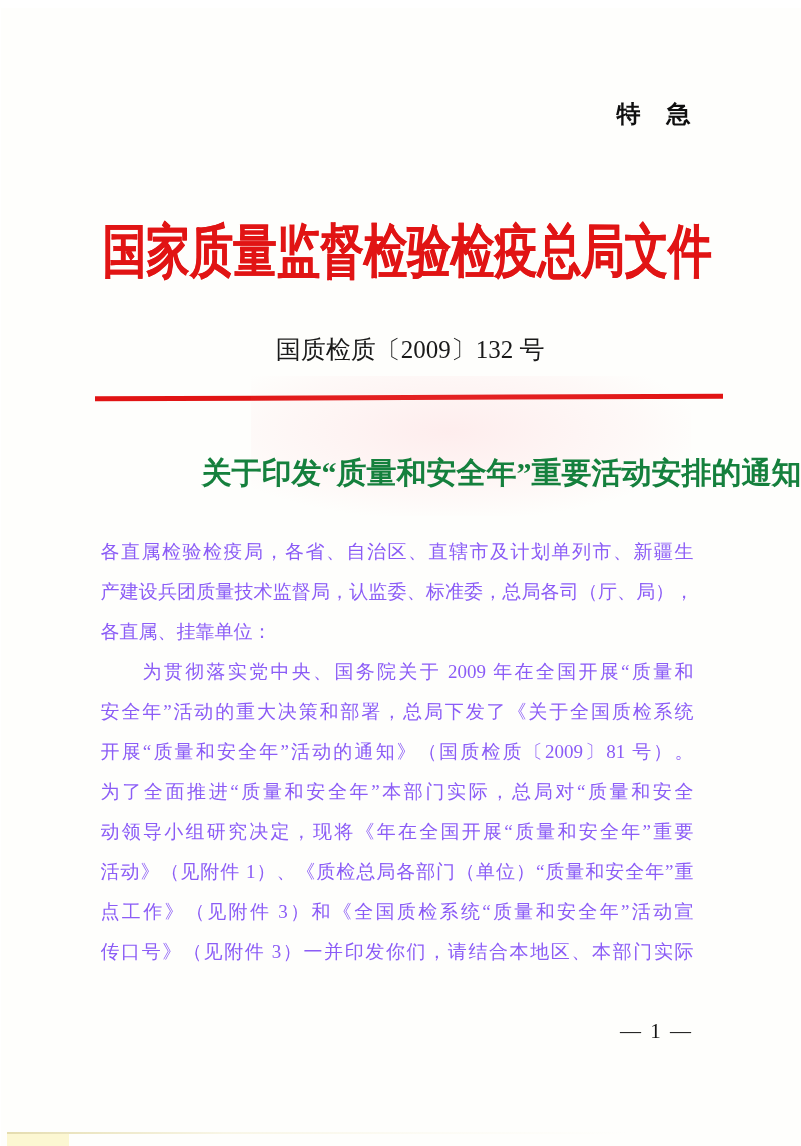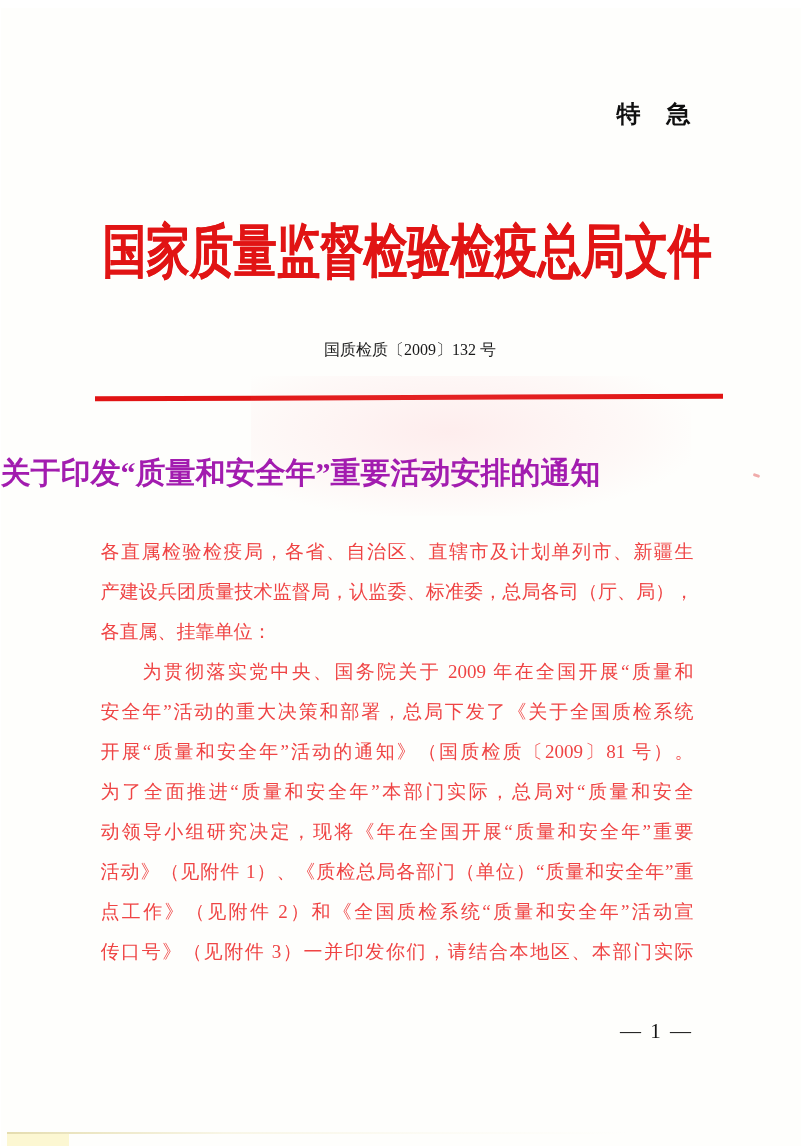--- a/index.html
+++ b/index.html
@@ -44,54 +44,54 @@
     transform-origin: center;
     white-space: nowrap;
     text-shadow: 0.5px 0 0 var(--accent);
   }
   .docnum {
     position: absolute;
     top: 324px;
     left: 0;
     width: 801px;
     text-align: center;
-    font-size: 16px;
+    font-size: 25px;
     line-height: 36px;
     color: #1a1a1a;
     white-space: pre;
     padding-left: 18px;
   }
   .redline {
     position: absolute;
     top: 387px;
     left: 94px;
     width: 628px;
     height: 5px;
     background: var(--accent);
     transform: rotate(-0.25deg);
   }
   .doctitle {
     position: absolute;
     top: 445px;
     left: 0;
     width: 801px;
-    text-align: left;
+    text-align: right;
     font-size: 30px;
     line-height: 40px;
     font-weight: bold;
-    color: #a21caf;
+    color: #15803d;
     white-space: pre;
   }
   .docbody {
     position: absolute;
     top: 524px;
     left: 100px;
     width: 593px;
     font-size: 19px;
-    color: #ef4444;
+    color: #8b5cf6;
   }
   .bline {
     height: 40px;
     line-height: 40px;
     text-align: justify;
     text-align-last: justify;
     text-justify: inter-character;
     overflow: hidden;
     white-space: pre-wrap;
   }
@@ -172,21 +172,21 @@
   <div class="docbody">
     <div class="bline">各直属检验检疫局，各省、自治区、直辖市及计划单列市、新疆生</div>
     <div class="bline">产建设兵团质量技术监督局，认监委、标准委，总局各司（厅、局），</div>
     <div class="bline end">各直属、挂靠单位：</div>
     <div class="bline indent">为贯彻落实党中央、国务院关于 2009 年在全国开展“质量和</div>
     <div class="bline">安全年”活动的重大决策和部署，总局下发了《关于全国质检系统</div>
     <div class="bline">开展“质量和安全年”活动的通知》（国质检质〔2009〕81 号）。</div>
     <div class="bline">为了全面推进“质量和安全年”本部门实际，总局对“质量和安全</div>
     <div class="bline">动领导小组研究决定，现将《年在全国开展“质量和安全年”重要</div>
     <div class="bline">活动》（见附件 1）、《质检总局各部门（单位）“质量和安全年”重</div>
-    <div class="bline">点工作》（见附件 2）和《全国质检系统“质量和安全年”活动宣</div>
+    <div class="bline">点工作》（见附件 3）和《全国质检系统“质量和安全年”活动宣</div>
     <div class="bline">传口号》（见附件 3）一并印发你们，请结合本地区、本部门实际</div>
   </div>
 
   <div class="pagenum">— 1 —</div>
 
   <div class="bottom-edge"></div>
   <div class="bottom-corner"></div>
 
 </div>
 

